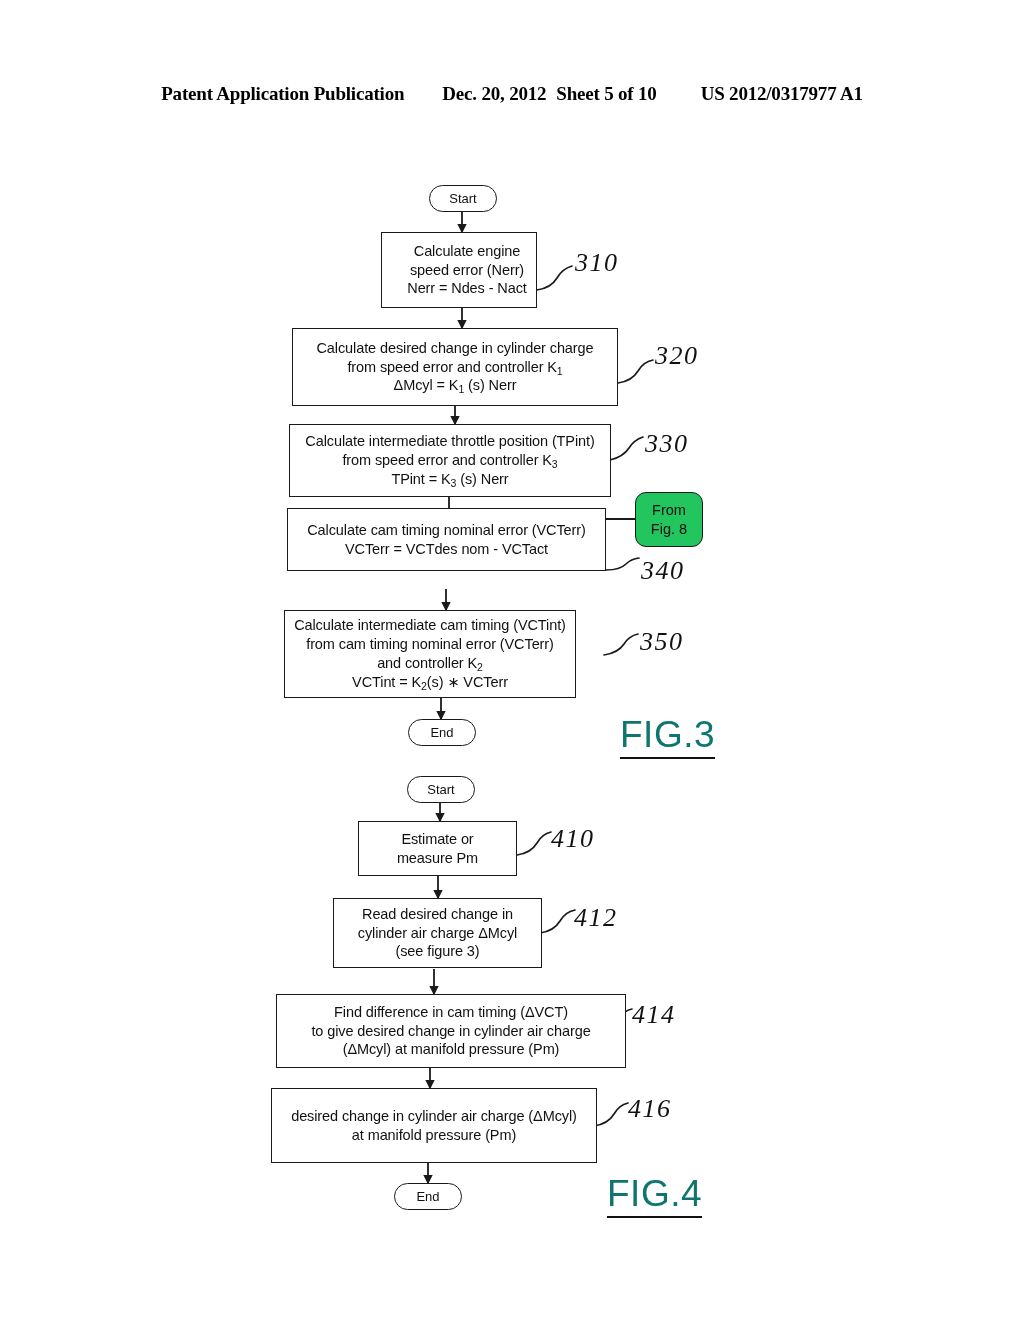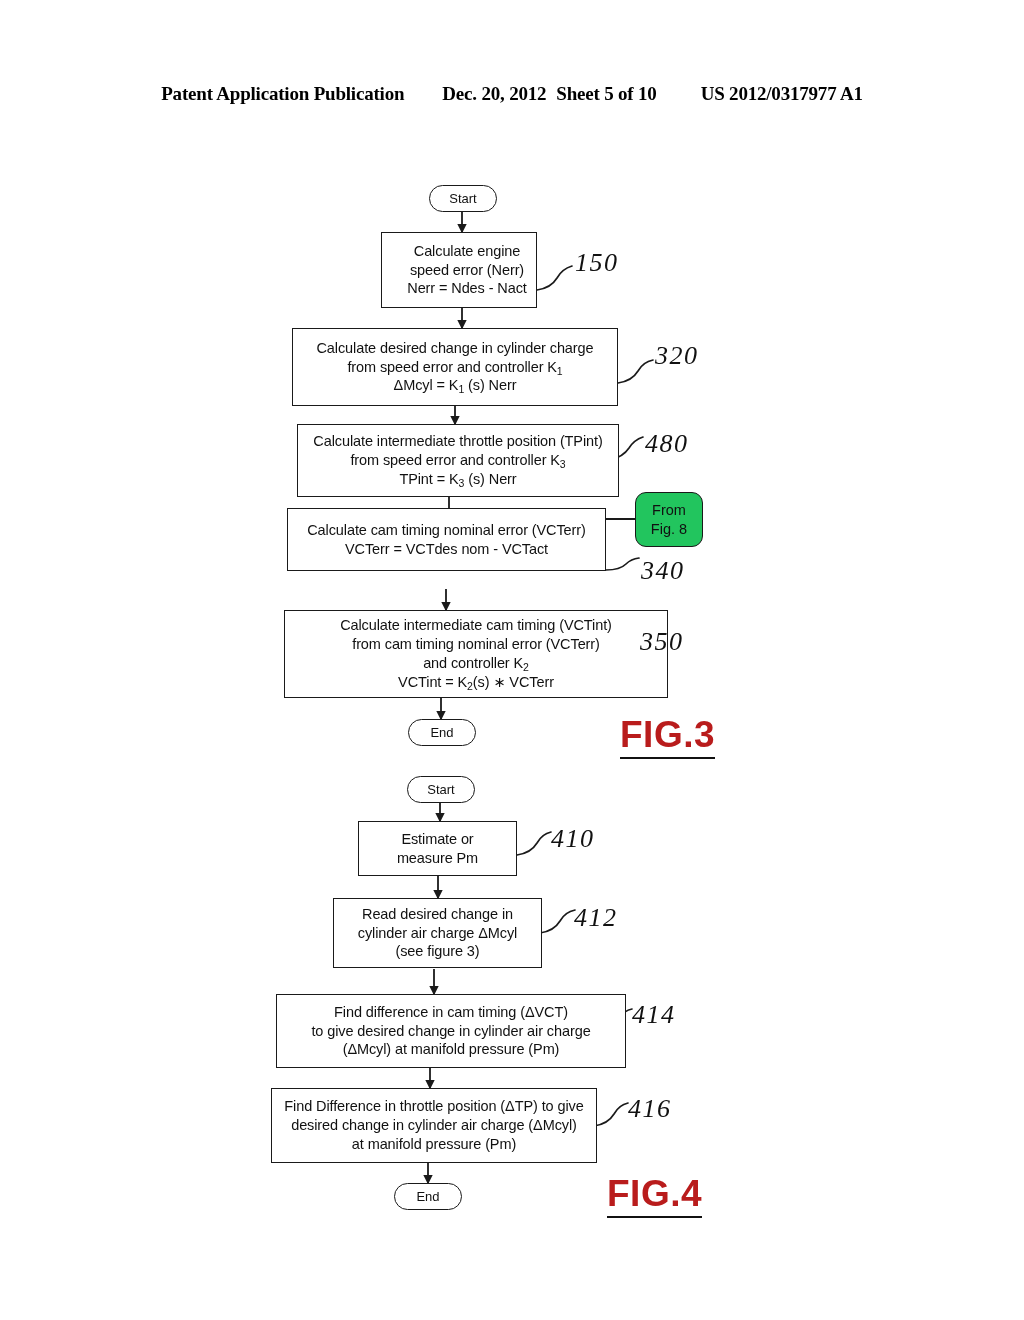--- a/index.html
+++ b/index.html
@@ -109,22 +109,22 @@
     color: #111;
     letter-spacing: 1.5px;
     white-space: nowrap;
   }
 
   
   .figlabel {
     position: absolute;
     font-family: "Liberation Sans", sans-serif;
     font-size: 37px;
-    font-weight: 700;
-    color: #b91c1c;
+    font-weight: 400;
+    color: #0f766e;
     letter-spacing: 0.5px;
     white-space: nowrap;
   }
   .figlabel .underline {
     display: block;
     height: 2.4px;
     background: #111;
     margin-top: 1px;
   }
 </style>
@@ -188,48 +188,48 @@
 
 <div class="terminal" style="left:429px; top:185px; width:68px; height:27px;">
   <span>Start</span>
 </div>
 
 <div class="node" style="left:381px; top:232px; width:156px; height:76px;padding-left:16px;">
   <span class="ln">Calculate engine</span>
   <span class="ln">speed error (Nerr)</span>
   <span class="ln">Nerr = Ndes - Nact</span>
 </div>
-<div class="refnum" style="left:575px; top:248px;">150</div>
+<div class="refnum" style="left:575px; top:248px;">310</div>
 
 <div class="node" style="left:292px; top:328px; width:326px; height:78px;">
   <span class="ln">Calculate desired change in cylinder charge</span>
   <span class="ln">from speed error and controller K<sub>1</sub></span>
   <span class="ln">ΔMcyl = K<sub>1</sub> (s) Nerr</span>
 </div>
 <div class="refnum" style="left:655px; top:341px;">320</div>
 
-<div class="node" style="left:289px; top:424px; width:322px; height:73px;margin-left:8px;">
+<div class="node" style="left:289px; top:424px; width:322px; height:73px;">
   <span class="ln">Calculate intermediate throttle position (TPint)</span>
   <span class="ln">from speed error and controller K<sub>3</sub></span>
   <span class="ln">TPint = K<sub>3</sub> (s) Nerr</span>
 </div>
-<div class="refnum" style="left:645px; top:429px;">480</div>
+<div class="refnum" style="left:645px; top:429px;">330</div>
 
 <div class="connector" style="left:635px; top:492px; width:68px; height:55px;">
   <span class="ln">From</span>
   <span class="ln">Fig. 8</span>
 </div>
 
 <div class="node" style="left:287px; top:508px; width:319px; height:63px;">
   <span class="ln">Calculate cam timing nominal error (VCTerr)</span>
   <span class="ln">VCTerr = VCTdes nom - VCTact</span>
 </div>
 <div class="refnum" style="left:641px; top:556px;">340</div>
 
-<div class="node" style="left:284px; top:610px; width:384px; height:88px;">
+<div class="node" style="left:284px; top:610px; width:292px; height:88px;">
   <span class="ln">Calculate intermediate cam timing (VCTint)</span>
   <span class="ln">from cam timing nominal error (VCTerr)</span>
   <span class="ln">and controller K<sub>2</sub></span>
   <span class="ln">VCTint = K<sub>2</sub>(s) ∗ VCTerr</span>
 </div>
 <div class="refnum" style="left:640px; top:627px;">350</div>
 
 <div class="terminal" style="left:408px; top:719px; width:68px; height:27px;">
   <span>End</span>
 </div>
@@ -257,21 +257,20 @@
 <div class="refnum" style="left:574px; top:903px;">412</div>
 
 <div class="node" style="left:276px; top:994px; width:350px; height:74px;">
   <span class="ln">Find difference in cam timing (ΔVCT)</span>
   <span class="ln">to give desired change in cylinder air charge</span>
   <span class="ln">(ΔMcyl) at manifold pressure (Pm)</span>
 </div>
 <div class="refnum" style="left:632px; top:1000px;">414</div>
 
 <div class="node" style="left:271px; top:1088px; width:326px; height:75px;">
-  <span class="ln">Find Difference in throttle position (ΔTP) to give</span>
   <span class="ln">desired change in cylinder air charge (ΔMcyl)</span>
   <span class="ln">at manifold pressure (Pm)</span>
 </div>
 <div class="refnum" style="left:628px; top:1094px;">416</div>
 
 <div class="terminal" style="left:394px; top:1183px; width:68px; height:27px;">
   <span>End</span>
 </div>
 
 <div class="figlabel" style="left:607px; top:1173px;">

